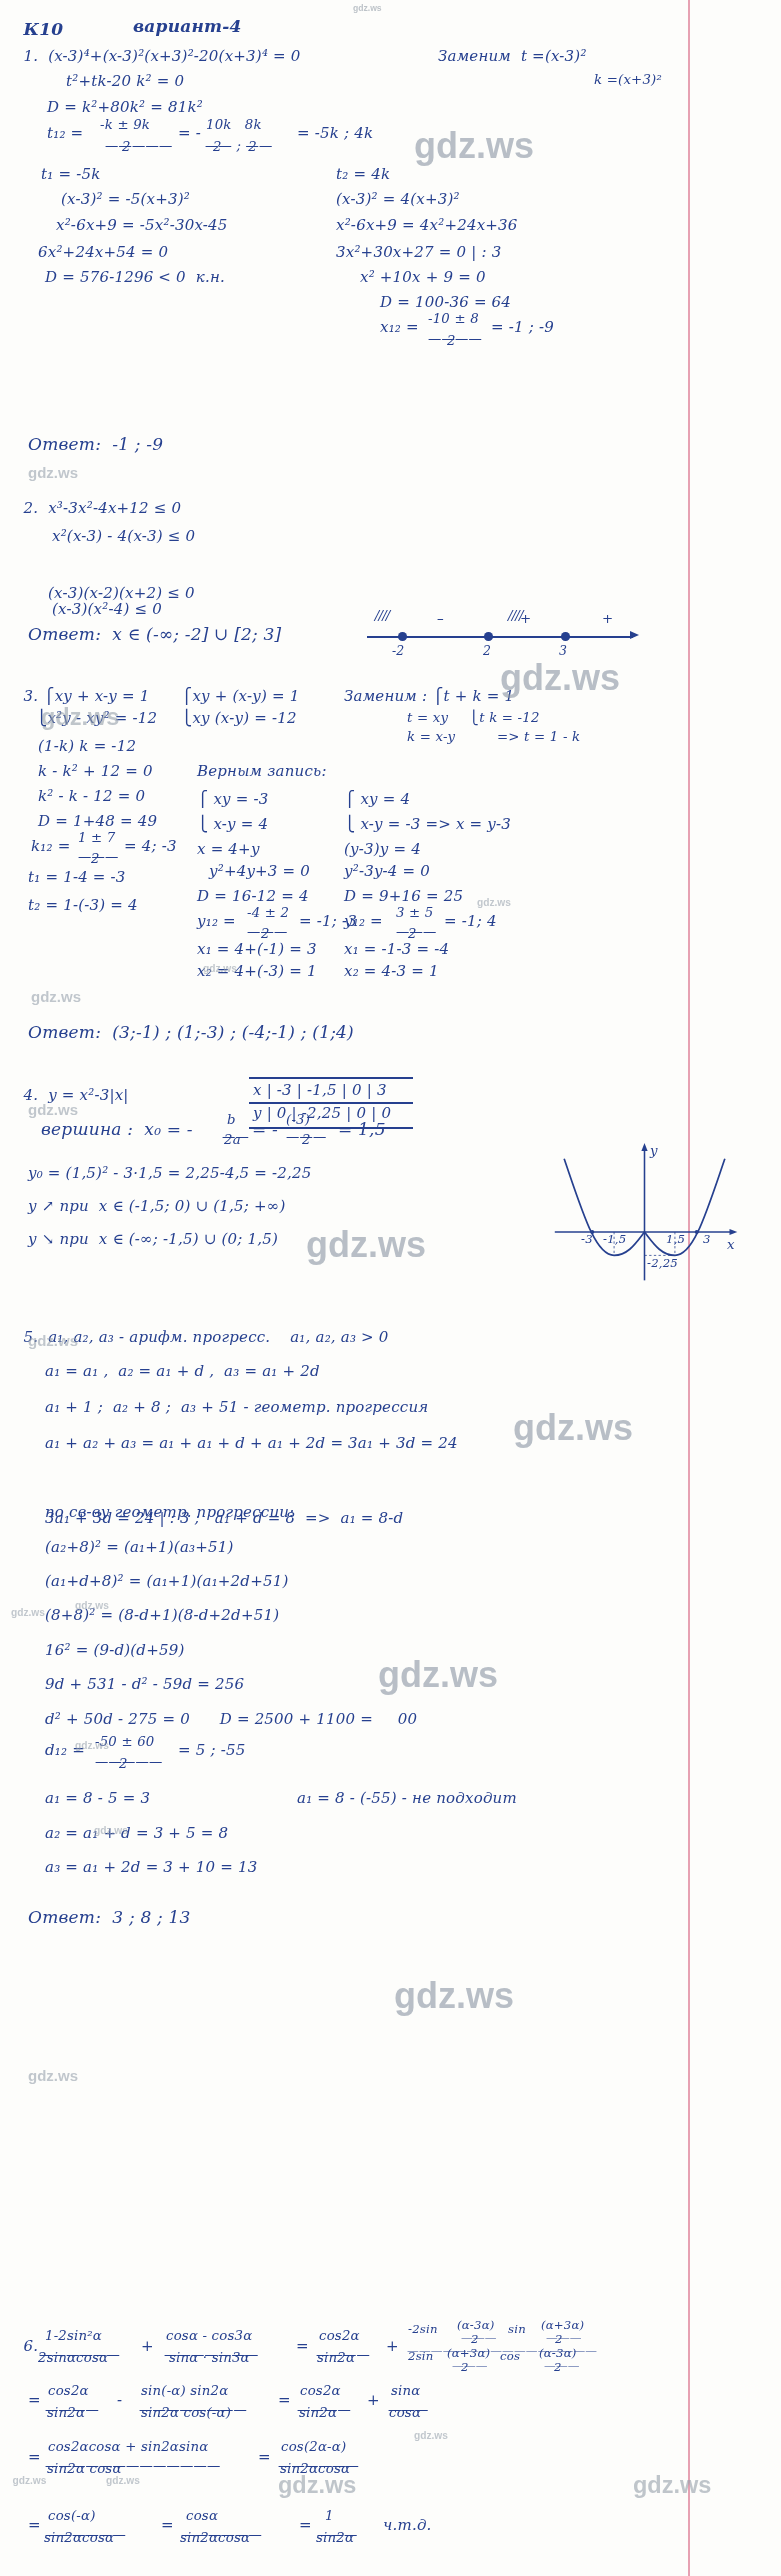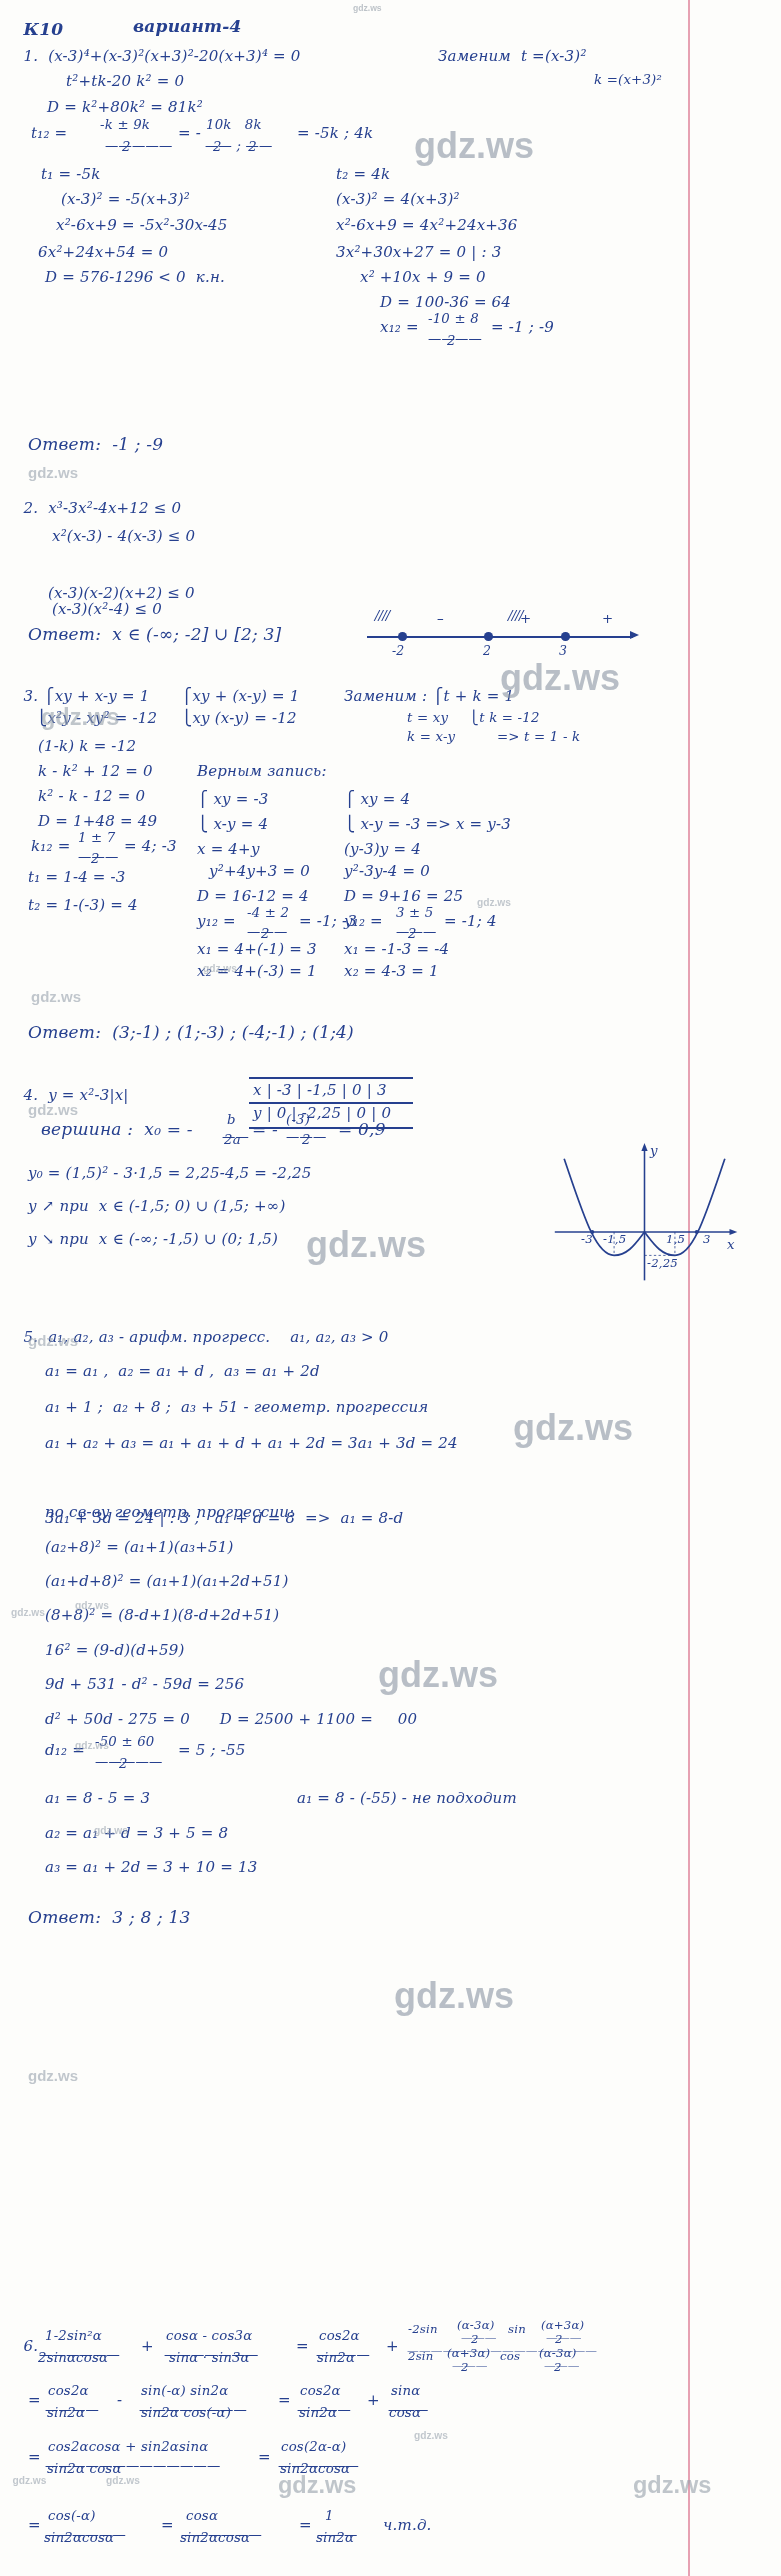--- a/index.html
+++ b/index.html
@@ -170,21 +170,21 @@
     <div class="hw md" style="left:180px; top:99px;">x</div>
     <div class="hw sm" style="left:100px; top:119px;">-2,25</div>
   </div>
 
   <div id="hw-layer">
       <div class="hw lg" style="left: 23.5px; top: 48px;">1.  (x-3)⁴+(x-3)²(x+3)²-20(x+3)⁴ = 0</div>
       <div class="hw lg" style="left: 438px; top: 48px;">Заменим  t =(x-3)²</div>
       <div class="hw md" style="left: 594px; top: 72px;">k =(x+3)²</div>
       <div class="hw lg" style="left: 66px; top: 73px;">t²+tk-20 k² = 0</div>
       <div class="hw lg" style="left: 47px; top: 99px;">D = k²+80k² = 81k²</div>
-      <div class="hw lg" style="left: 31px; top: 125px;">t₁₂ = </div>
+      <div class="hw lg" style="left: 47px; top: 125px;">t₁₂ = </div>
       <div class="hw md" style="left: 100px; top: 117px;">-k ± 9k</div>
       <div class="hw md" style="left: 105px; top: 138px;">—————</div>
       <div class="hw md" style="left: 122px; top: 139px;">2</div>
       <div class="hw lg" style="left: 178px; top: 125px;">= -</div>
       <div class="hw md" style="left: 206px; top: 117px;">10k   8k</div>
       <div class="hw md" style="left: 205px; top: 138px;">—— ; ——</div>
       <div class="hw md" style="left: 213px; top: 139px;">2      2</div>
       <div class="hw lg" style="left: 297px; top: 125px;">= -5k ; 4k</div>
       <div class="hw lg" style="left: 41px; top: 166px;">t₁ = -5k</div>
       <div class="hw lg" style="left: 336px; top: 166px;">t₂ = 4k</div>
@@ -256,21 +256,21 @@
       <div class="hw xl" style="left: 28px; top: 1023px;">Ответ:  (3;-1) ; (1;-3) ; (-4;-1) ; (1;4)</div>
       <div class="hw lg" style="left: 23.5px; top: 1087px;">4.  y = x²-3|x|</div>
       <div class="hw xl" style="left: 41px; top: 1120px;">вершина :  x₀ = -</div>
       <div class="hw md" style="left: 227px; top: 1112px;">b</div>
       <div class="hw md" style="left: 222px; top: 1129px;">——</div>
       <div class="hw md" style="left: 224px; top: 1132px;">2a</div>
       <div class="hw xl" style="left: 252px; top: 1120px;">= -</div>
       <div class="hw md" style="left: 286px; top: 1112px;">(-3)</div>
       <div class="hw md" style="left: 286px; top: 1129px;">———</div>
       <div class="hw md" style="left: 302px; top: 1132px;">2</div>
-      <div class="hw xl" style="left: 338px; top: 1120px;">= 0,9</div>
+      <div class="hw xl" style="left: 338px; top: 1120px;">= 1,5</div>
       <div class="hw lg" style="left: 28px; top: 1165px;">y₀ = (1,5)² - 3·1,5 = 2,25-4,5 = -2,25</div>
       <div class="hw lg" style="left: 28px; top: 1198px;">y ↗ при  x ∈ (-1,5; 0) ∪ (1,5; +∞)</div>
       <div class="hw lg" style="left: 28px; top: 1231px;">y ↘ при  x ∈ (-∞; -1,5) ∪ (0; 1,5)</div>
       <div class="hw lg" style="left: 23.5px; top: 1329px;">5.  a₁, a₂, a₃ - арифм. прогресс.    a₁, a₂, a₃ &gt; 0</div>
       <div class="hw lg" style="left: 45px; top: 1363px;">a₁ = a₁ ,  a₂ = a₁ + d ,  a₃ = a₁ + 2d</div>
       <div class="hw lg" style="left: 45px; top: 1399px;">a₁ + 1 ;  a₂ + 8 ;  a₃ + 51 - геометр. прогрессия</div>
       <div class="hw lg" style="left: 45px; top: 1435px;">a₁ + a₂ + a₃ = a₁ + a₁ + d + a₁ + 2d = 3a₁ + 3d = 24</div>
       <div class="hw lg" style="left: 45px; top: 1470px; margin-top: 40px;">3a₁ + 3d = 24 | : 3 ;   a₁ + d = 8  =&gt;  a₁ = 8-d</div>
       <div class="hw lg" style="left: 45px; top: 1504px;">по св-ву геометр. прогрессии:</div>
       <div class="hw lg" style="left: 45px; top: 1539px;">(a₂+8)² = (a₁+1)(a₃+51)</div>

